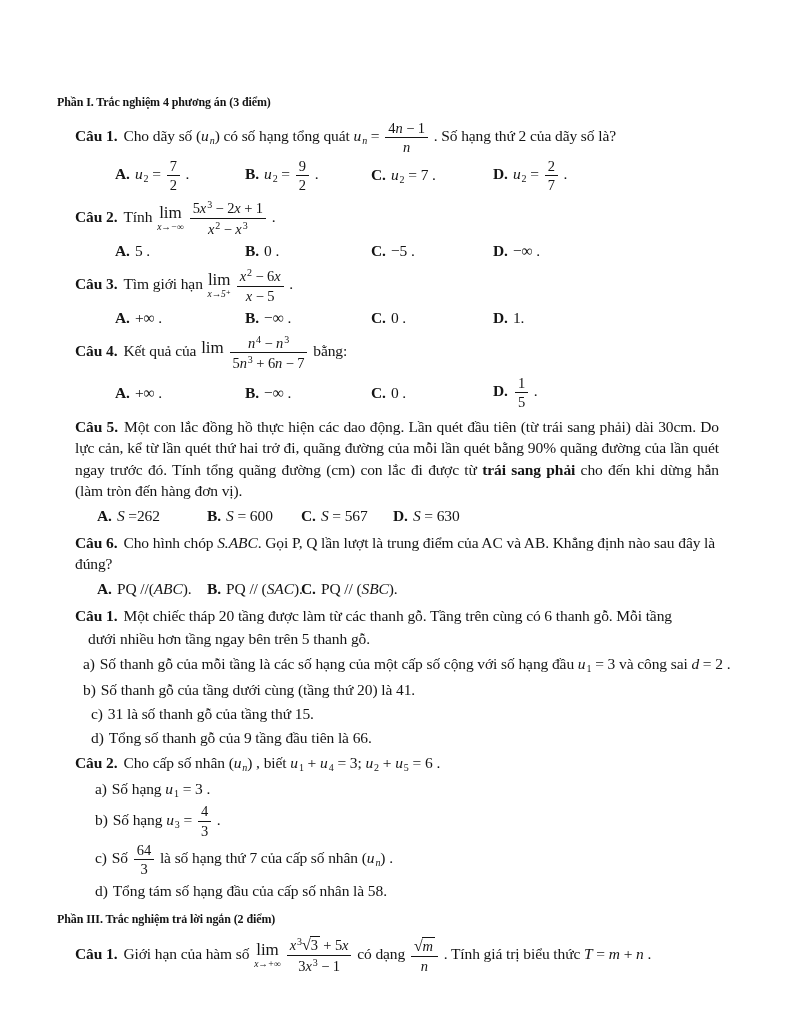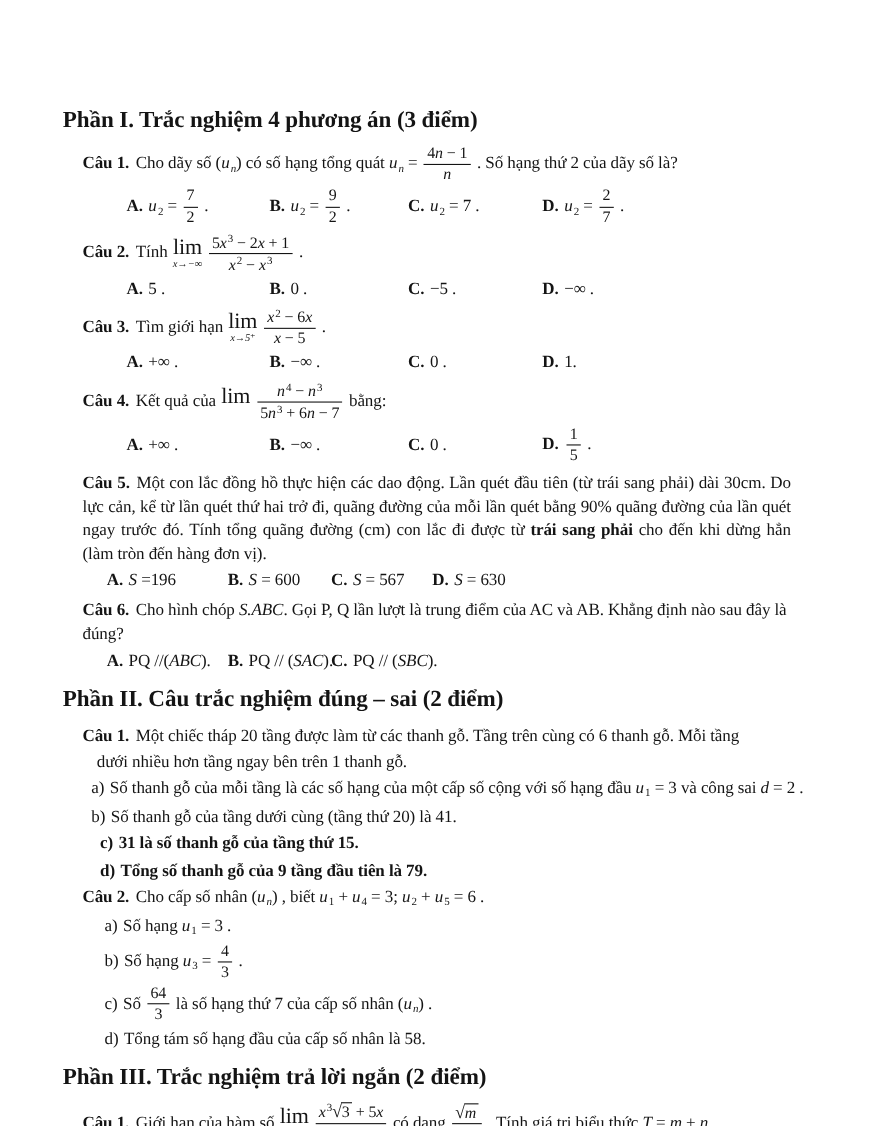--- a/index.html
+++ b/index.html
@@ -5,30 +5,30 @@
   html,body{margin:0;padding:0;background:#e8e8e8;}
   .page{
     width:792px;height:1024px;background:#ffffff;position:relative;
     font-family:"Liberation Serif","DejaVu Serif",serif;color:#141414;
     overflow:hidden;margin:0 auto;
   }
   .content{
     position:absolute;left:57px;top:94px;width:680px;
     font-size:15.5px;line-height:1.38;letter-spacing:-0.1px;
   }
-  .part{font-weight:bold;font-size:21px;margin:0 0 9px;}
+  .part{font-weight:bold;font-size:12px;margin:0 0 9px;}
   .part:not(:first-child){margin-top:9px;}
   .q{margin:2px 18px 2px;}
   .q.just{text-align:justify;font-family:Liberation Serif, serif;}
   .q.nowrap{white-space:nowrap;}
   .qlabel{font-weight:bold;margin-right:6px;}
   .contline{margin-left:31px;margin-bottom:3px;}
   .stmt{margin:3px 0;}
   .stmt.lv1{margin-left:26px;}
-  .stmt.lv2{margin-left:34px;font-weight:bold;}
+  .stmt.lv2{margin-left:34px;}
   .stmt.lv3{margin-left:38px;}
   .slabel{margin-right:5px;}
   .answers{display:flex;align-items:center;margin:3px 0 6px;}
   .answers.wide{padding-left:58px;}
   .answers.wide .opt:nth-child(1){width:130px;}
   .answers.wide .opt:nth-child(2){width:126px;}
   .answers.wide .opt:nth-child(3){width:122px;}
   .answers.narrow{padding-left:40px;}
   .answers.narrow .opt:nth-child(1){width:110px;}
   .answers.narrow .opt:nth-child(2){width:94px;}
@@ -38,21 +38,21 @@
   .olabel{font-weight:bold;margin-right:5px;}
   .bold{font-weight:bold;}
   .ital{font-style:italic;}
   .frac{
     display:inline-block;vertical-align:middle;text-align:center;
     font-size:14.5px;line-height:1.12;margin:0 2px;
   }
   .fn{display:block;padding:0 3px 1px;}
   .fd{display:block;border-top:1px solid #141414;padding:1px 3px 0;}
   .lim{display:inline-block;vertical-align:middle;text-align:center;line-height:1;margin:0 4px 0 1px;}
-  .limw{display:block;font-size:20px;}
+  .limw{display:block;font-size:17px;}
   .lims{display:block;font-size:9.5px;font-style:italic;margin-top:2px;min-height:9px;}
   .scr{font-size:10px;}
   .scr-sub{vertical-align:-3px;margin-left:1px;}
   .scr-sup{vertical-align:5px;margin-left:1px;}
   .sqrt{display:inline;white-space:nowrap;}
   .rad{font-size:1.1em;margin-right:-1px;}
   .radc{display:inline-block;border-top:1px solid #141414;padding:0 2px 0 1px;line-height:1.15;}
 </style>
 </head>
 <body>
@@ -83,38 +83,37 @@
       </div>
       <div class="q"><span class="qlabel">Câu 4.</span><span><span>Kết quả của </span><span class="lim"><span class="limw">lim</span><span class="lims"></span></span><span class="frac"><span class="fn"><span><span class="ital">n</span><span class="scr scr-sup">4</span></span><span> − </span><span><span class="ital">n</span><span class="scr scr-sup">3</span></span></span><span class="fd"><span>5</span><span><span class="ital">n</span><span class="scr scr-sup">3</span></span><span> + 6</span><span class="ital">n</span><span> − 7</span></span></span><span> bằng:</span></span></div>
       <div class="answers wide">
         <span class="opt"><span class="olabel">A.</span><span><span>+∞ .</span></span></span>
         <span class="opt"><span class="olabel">B.</span><span><span>−∞ .</span></span></span>
         <span class="opt"><span class="olabel">C.</span><span><span>0 .</span></span></span>
         <span class="opt"><span class="olabel">D.</span><span><span class="frac"><span class="fn"><span>1</span></span><span class="fd"><span>5</span></span></span><span> .</span></span></span>
       </div>
       <div class="q just"><span class="qlabel">Câu 5.</span><span><span>Một con lắc đồng hồ thực hiện các dao động. Lần quét đầu tiên (từ trái sang phải) dài 30cm. Do lực cản, kể từ lần quét thứ hai trở đi, quãng đường của mỗi lần quét bằng 90% quãng đường của lần quét ngay trước đó. Tính tổng quãng đường (cm) con lắc đi được từ </span><span class="bold">trái sang phải</span><span> cho đến khi dừng hẳn (làm tròn đến hàng đơn vị).</span></span></div>
       <div class="answers narrow">
-        <span class="opt"><span class="olabel">A.</span><span><span class="ital">S</span><span> =196</span></span></span>
+        <span class="opt"><span class="olabel">A.</span><span><span class="ital">S</span><span> =262</span></span></span>
         <span class="opt"><span class="olabel">B.</span><span><span class="ital">S</span><span> = 600</span></span></span>
         <span class="opt"><span class="olabel">C.</span><span><span class="ital">S</span><span> = 567</span></span></span>
         <span class="opt"><span class="olabel">D.</span><span><span class="ital">S</span><span> = 630</span></span></span>
       </div>
       <div class="q"><span class="qlabel">Câu 6.</span><span><span>Cho hình chóp </span><span class="ital">S.ABC</span><span>. Gọi P, Q lần lượt là trung điểm của AC và AB. Khẳng định nào sau đây là đúng?</span></span></div>
       <div class="answers narrow">
         <span class="opt"><span class="olabel">A.</span><span><span>PQ //(</span><span class="ital">ABC</span><span>).</span></span></span>
         <span class="opt"><span class="olabel">B.</span><span><span>PQ // (</span><span class="ital">SAC</span><span>).</span></span></span>
         <span class="opt"><span class="olabel">C.</span><span><span>PQ // (</span><span class="ital">SBC</span><span>).</span></span></span>
       </div>
-      <div class="part">Phần II. Câu trắc nghiệm đúng – sai (2 điểm)</div>
       <div class="q nowrap"><span class="qlabel">Câu 1.</span><span><span>Một chiếc tháp 20 tầng được làm từ các thanh gỗ. Tầng trên cùng có 6 thanh gỗ. Mỗi tầng</span></span></div>
-      <div class="contline"><span>dưới nhiều hơn tầng ngay bên trên 1 thanh gỗ.</span></div>
+      <div class="contline"><span>dưới nhiều hơn tầng ngay bên trên 5 thanh gỗ.</span></div>
       <div class="stmt lv1"><span class="slabel">a)</span><span><span>Số thanh gỗ của mỗi tầng là các số hạng của một cấp số cộng với số hạng đầu </span><span><span class="ital">u</span><span class="scr scr-sub">1</span></span><span> = 3 và công sai </span><span class="ital">d</span><span> = 2 .</span></span></div>
       <div class="stmt lv1"><span class="slabel">b)</span><span><span>Số thanh gỗ của tầng dưới cùng (tầng thứ 20) là 41.</span></span></div>
       <div class="stmt lv2"><span class="slabel">c)</span><span><span>31 là số thanh gỗ của tầng thứ 15.</span></span></div>
-      <div class="stmt lv2"><span class="slabel">d)</span><span><span>Tổng số thanh gỗ của 9 tầng đầu tiên là 79.</span></span></div>
+      <div class="stmt lv2"><span class="slabel">d)</span><span><span>Tổng số thanh gỗ của 9 tầng đầu tiên là 66.</span></span></div>
       <div class="q"><span class="qlabel">Câu 2.</span><span><span>Cho cấp số nhân (</span><span><span class="ital">u</span><span class="scr scr-sub ital">n</span></span><span>) , biết </span><span><span class="ital">u</span><span class="scr scr-sub">1</span></span><span> + </span><span><span class="ital">u</span><span class="scr scr-sub">4</span></span><span> = 3; </span><span><span class="ital">u</span><span class="scr scr-sub">2</span></span><span> + </span><span><span class="ital">u</span><span class="scr scr-sub">5</span></span><span> = 6 .</span></span></div>
       <div class="stmt lv3"><span class="slabel">a)</span><span><span>Số hạng </span><span><span class="ital">u</span><span class="scr scr-sub">1</span></span><span> = 3 .</span></span></div>
       <div class="stmt lv3"><span class="slabel">b)</span><span><span>Số hạng </span><span><span class="ital">u</span><span class="scr scr-sub">3</span></span><span> = </span><span class="frac"><span class="fn"><span>4</span></span><span class="fd"><span>3</span></span></span><span> .</span></span></div>
       <div class="stmt lv3"><span class="slabel">c)</span><span><span>Số </span><span class="frac"><span class="fn"><span>64</span></span><span class="fd"><span>3</span></span></span><span> là số hạng thứ 7 của cấp số nhân (</span><span><span class="ital">u</span><span class="scr scr-sub ital">n</span></span><span>) .</span></span></div>
       <div class="stmt lv3"><span class="slabel">d)</span><span><span>Tổng tám số hạng đầu của cấp số nhân là 58.</span></span></div>
       <div class="part">Phần III. Trắc nghiệm trả lời ngắn (2 điểm)</div>
       <div class="q"><span class="qlabel">Câu 1.</span><span><span>Giới hạn của hàm số </span><span class="lim"><span class="limw">lim</span><span class="lims">x→+∞</span></span><span class="frac"><span class="fn"><span><span class="ital">x</span><span class="scr scr-sup">3</span></span><span class="sqrt"><span class="rad">√</span><span class="radc"><span>3</span></span></span><span> + 5</span><span class="ital">x</span></span><span class="fd"><span>3</span><span><span class="ital">x</span><span class="scr scr-sup">3</span></span><span> − 1</span></span></span><span> có dạng </span><span class="frac"><span class="fn"><span class="sqrt"><span class="rad">√</span><span class="radc"><span class="ital">m</span></span></span></span><span class="fd"><span class="ital">n</span></span></span><span> . Tính giá trị biểu thức </span><span class="ital">T</span><span> = </span><span class="ital">m</span><span> + </span><span class="ital">n</span><span> .</span></span></div>
     </div>
 </div>
 

